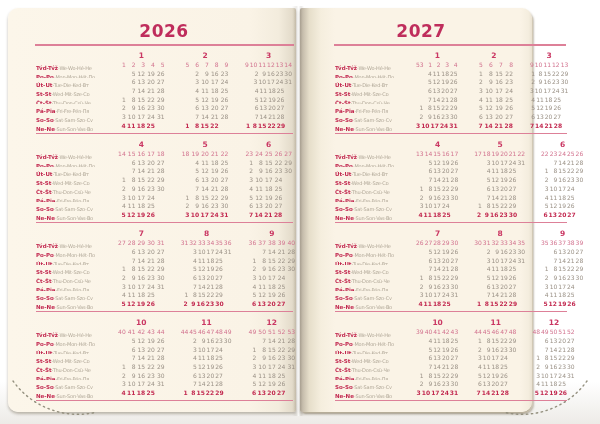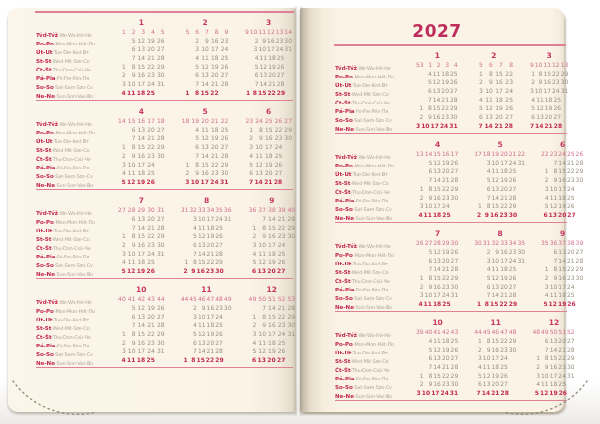--- a/index.html
+++ b/index.html
@@ -11,21 +11,21 @@
   .book{position:relative;width:600px;height:424px;}
   .page{
     position:absolute;top:8px;height:404px;background:#faf3e6;
     box-shadow:0 2px 3px rgba(100,88,66,.40);
   }
   .page.left{
     left:8px;width:288px;border-radius:10px 2px 2px 10px;
     background:linear-gradient(90deg,#fcf6ea 0%,#faf3e6 84%,#f3ecdd 94%,#e2dac9 99%,#cfc6b3 100%);
   }
   .page.right{
-    left:300px;width:264px;border-radius:2px 10px 10px 2px;
+    left:300px;width:232px;border-radius:2px 10px 10px 2px;
     background:linear-gradient(90deg,#a89f90 0%,#c6bdac 1.2%,#e6deca 4%,#f5eede 9%,#faf3e6 15%,#faf3e6 95%,#f4edde 98.6%,#e9e1d1 100%);
     box-shadow:0 2px 3px rgba(100,88,66,.40),2px 2px 0 -1px #e3dbc9,3px 3px 2px -1px rgba(120,105,80,.35);
   }
   .gutter{
     position:absolute;left:292px;top:6px;width:12px;height:410px;
     background:linear-gradient(90deg,rgba(80,70,55,0) 0%,rgba(80,70,55,.10) 35%,rgba(255,255,255,.6) 55%,rgba(80,70,55,.12) 75%,rgba(80,70,55,0) 100%);
     pointer-events:none;
   }
   .year{
     margin-top:13px;text-align:center;
@@ -57,20 +57,21 @@
   .ls{font-weight:bold;font-size:5.5px;color:#c22950;}
   .lr{font-size:5px;color:#b0a797;letter-spacing:-.2px;}
   .arcs{position:absolute;left:0;top:0;width:600px;height:424px;pointer-events:none;}
 </style>
 </head>
 <body>
 
 <div class="book">
 
   <div class="page left">
+    <div class="year">2026</div>
     <div class="rule title-rule"></div>
     <div class="content groups">
         <div class="group">
           <div class="labcol">
             <div class="numrow"></div>
             <div class="labrow"><span class="ls">Týd-Týž</span><span class="lr">-We-Wo-Hé-Не</span></div>
             <div class="labrow"><span class="ls">Po-Po</span><span class="lr">-Mon-Mon-Hét-По</span></div>
             <div class="labrow"><span class="ls">Út-Ut</span><span class="lr">-Tue-Die-Ked-Вт</span></div>
             <div class="labrow"><span class="ls">St-St</span><span class="lr">-Wed-Mit-Sze-Ср</span></div>
             <div class="labrow"><span class="ls">Čt-Št</span><span class="lr">-Thu-Don-Csü-Че</span></div>

